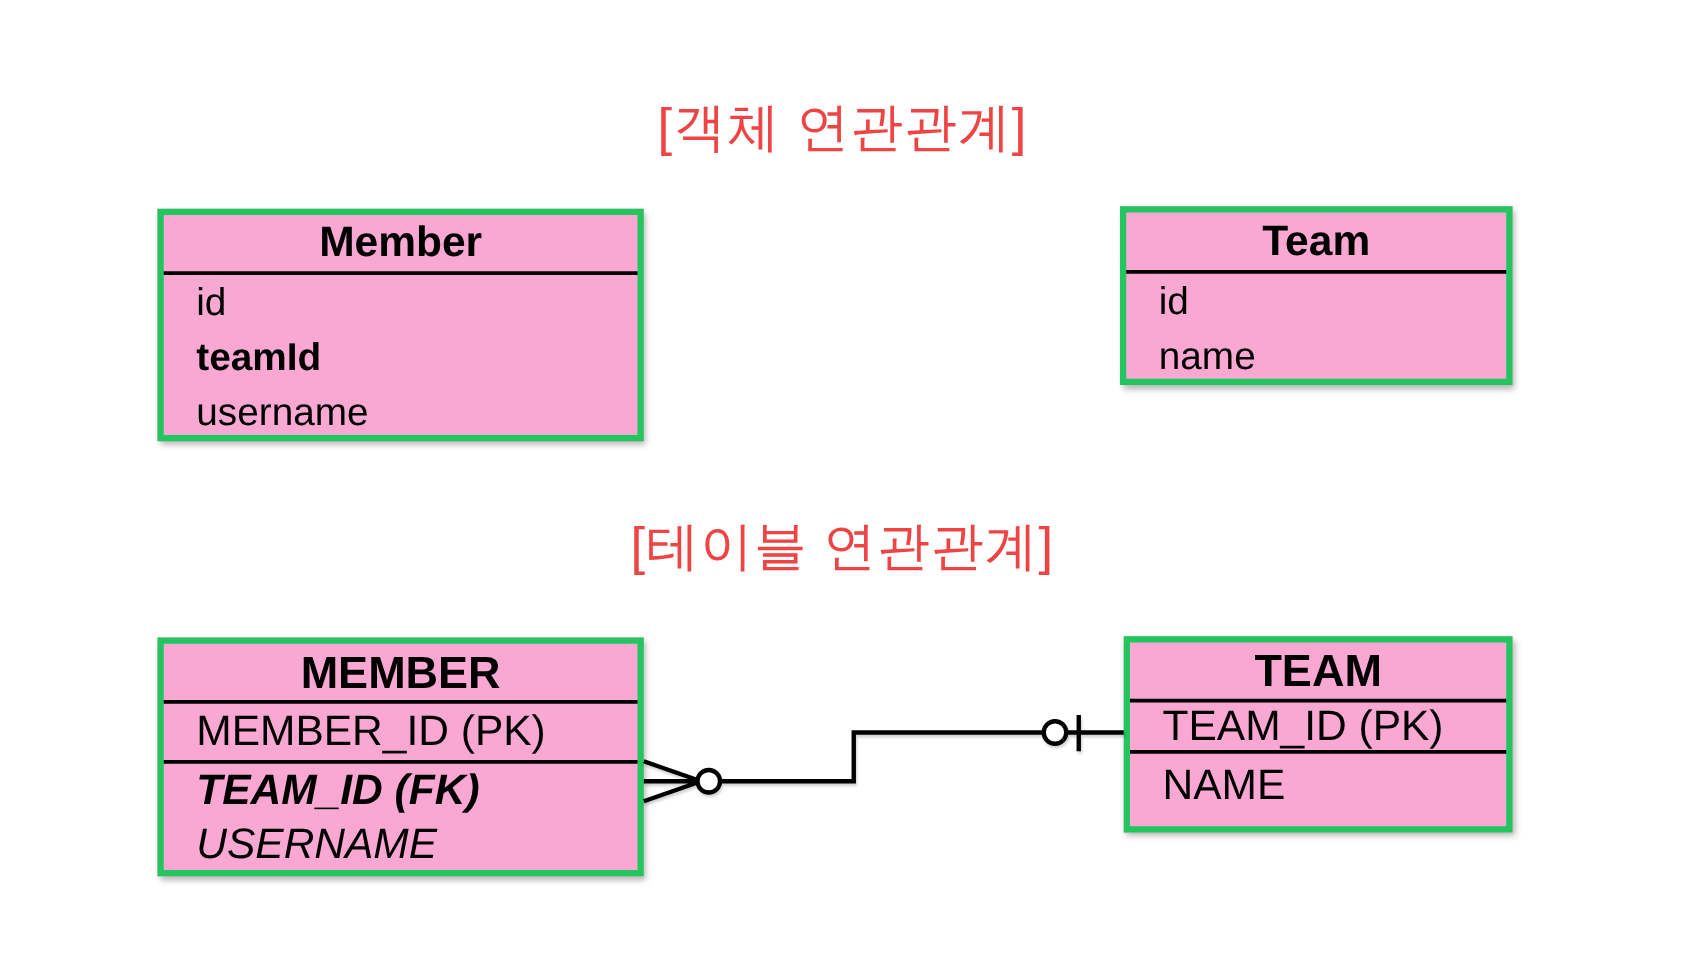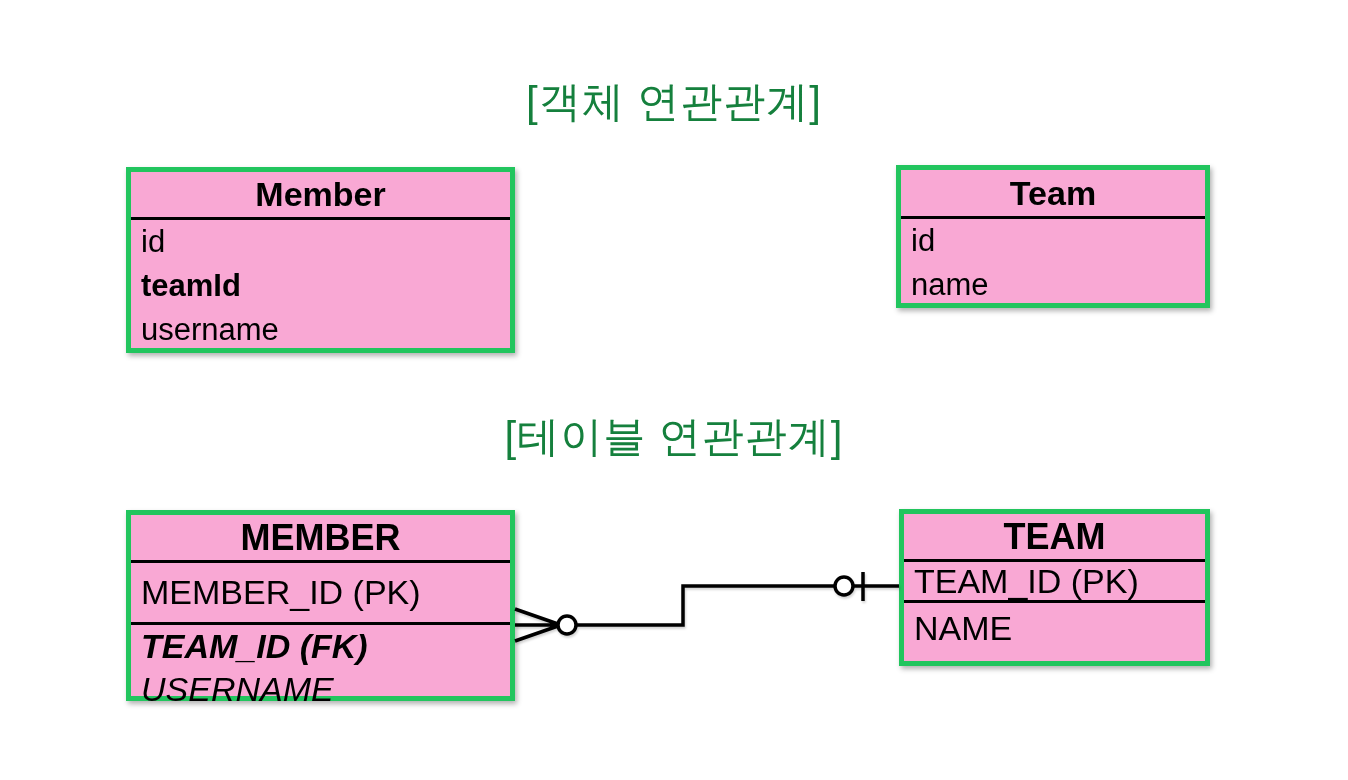--- a/index.html
+++ b/index.html
@@ -16,59 +16,59 @@
     overflow: hidden;
   }
   .section-title {
     position: absolute;
     left: 0;
     right: 0;
     text-align: center;
     font-size: 42px;
     font-weight: 500;
     letter-spacing: 1px;
-    color: #15803d;
+    color: #ef4444;
   }
   .title-object { top: 74px; }
   .title-table  { top: 409px; }
 
   .entity {
     position: absolute;
     border: 5px solid #22c55e;
     background: #f9a8d4;
     box-shadow: 2px 3px 5px rgba(0,0,0,0.30);
   }
   .entity .header {
     display: flex;
     align-items: center;
     justify-content: center;
     font-weight: bold;
     border-bottom: 3px solid #000000;
   }
   .entity .row {
     display: flex;
     align-items: center;
-    padding-left: 10px;
+    padding-left: 26px;
   }
   .entity .row.bold { font-weight: bold; }
   .entity .divided { border-bottom: 3px solid #000000; }
 
   
   .member-class { left: 126px; top: 167px; width: 389px; height: 186px; }
   .member-class .header { height: 48px; font-size: 34px; }
   .member-class .row { height: 44px; font-size: 31px; }
 
   .team-class { left: 896px; top: 165px; width: 314px; height: 143px; }
   .team-class .header { height: 49px; font-size: 34px; }
   .team-class .row { height: 44px; font-size: 31px; }
 
   
   .member-table { left: 126px; top: 510px; width: 389px; height: 191px; }
   .member-table .header { height: 48px; font-size: 36px; }
-  .member-table .row-pk { height: 62px; font-size: 34px; }
+  .member-table .row-pk { height: 48px; font-size: 34px; }
   .member-table .row { font-size: 34px; }
   .member-table .row-plain { height: 43px; font-style: italic; }
 
   .team-table { left: 899px; top: 509px; width: 311px; height: 157px; }
   .team-table .header { height: 48px; font-size: 36px; }
   .team-table .row-pk { height: 41px; font-size: 34px; }
   .team-table .row-plain { height: 50px; font-size: 34px; }
 
   .connector {
     position: absolute;

